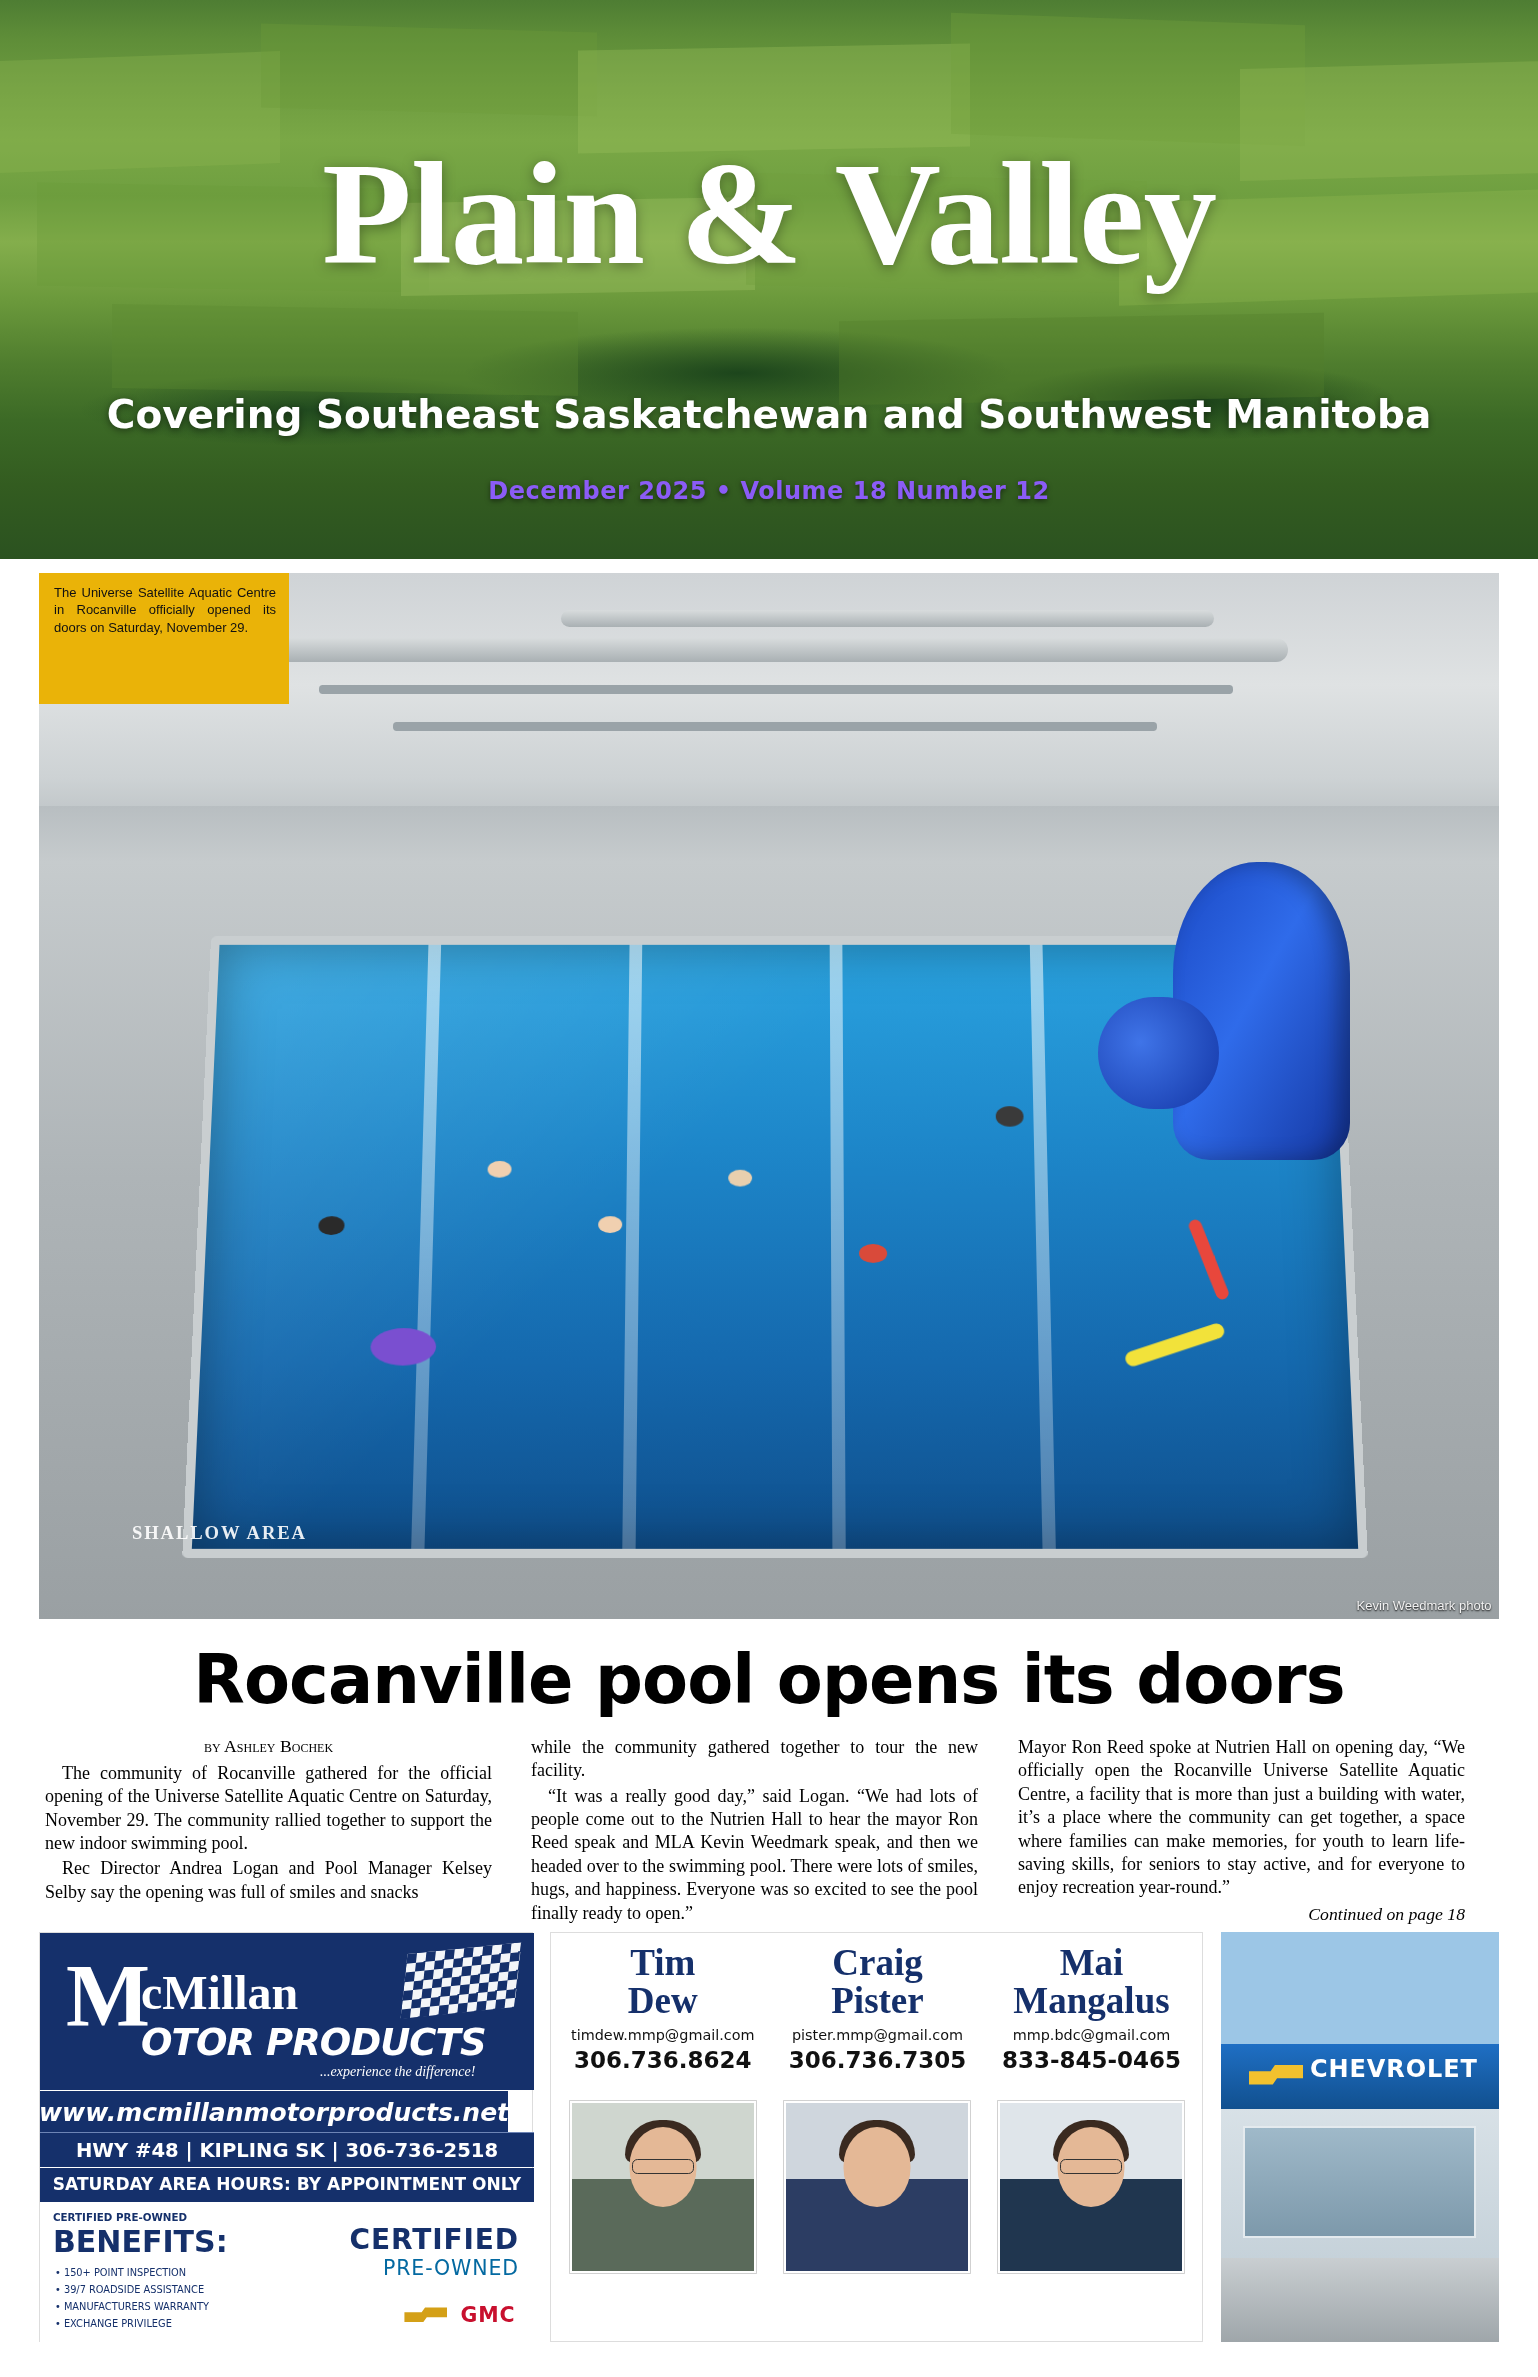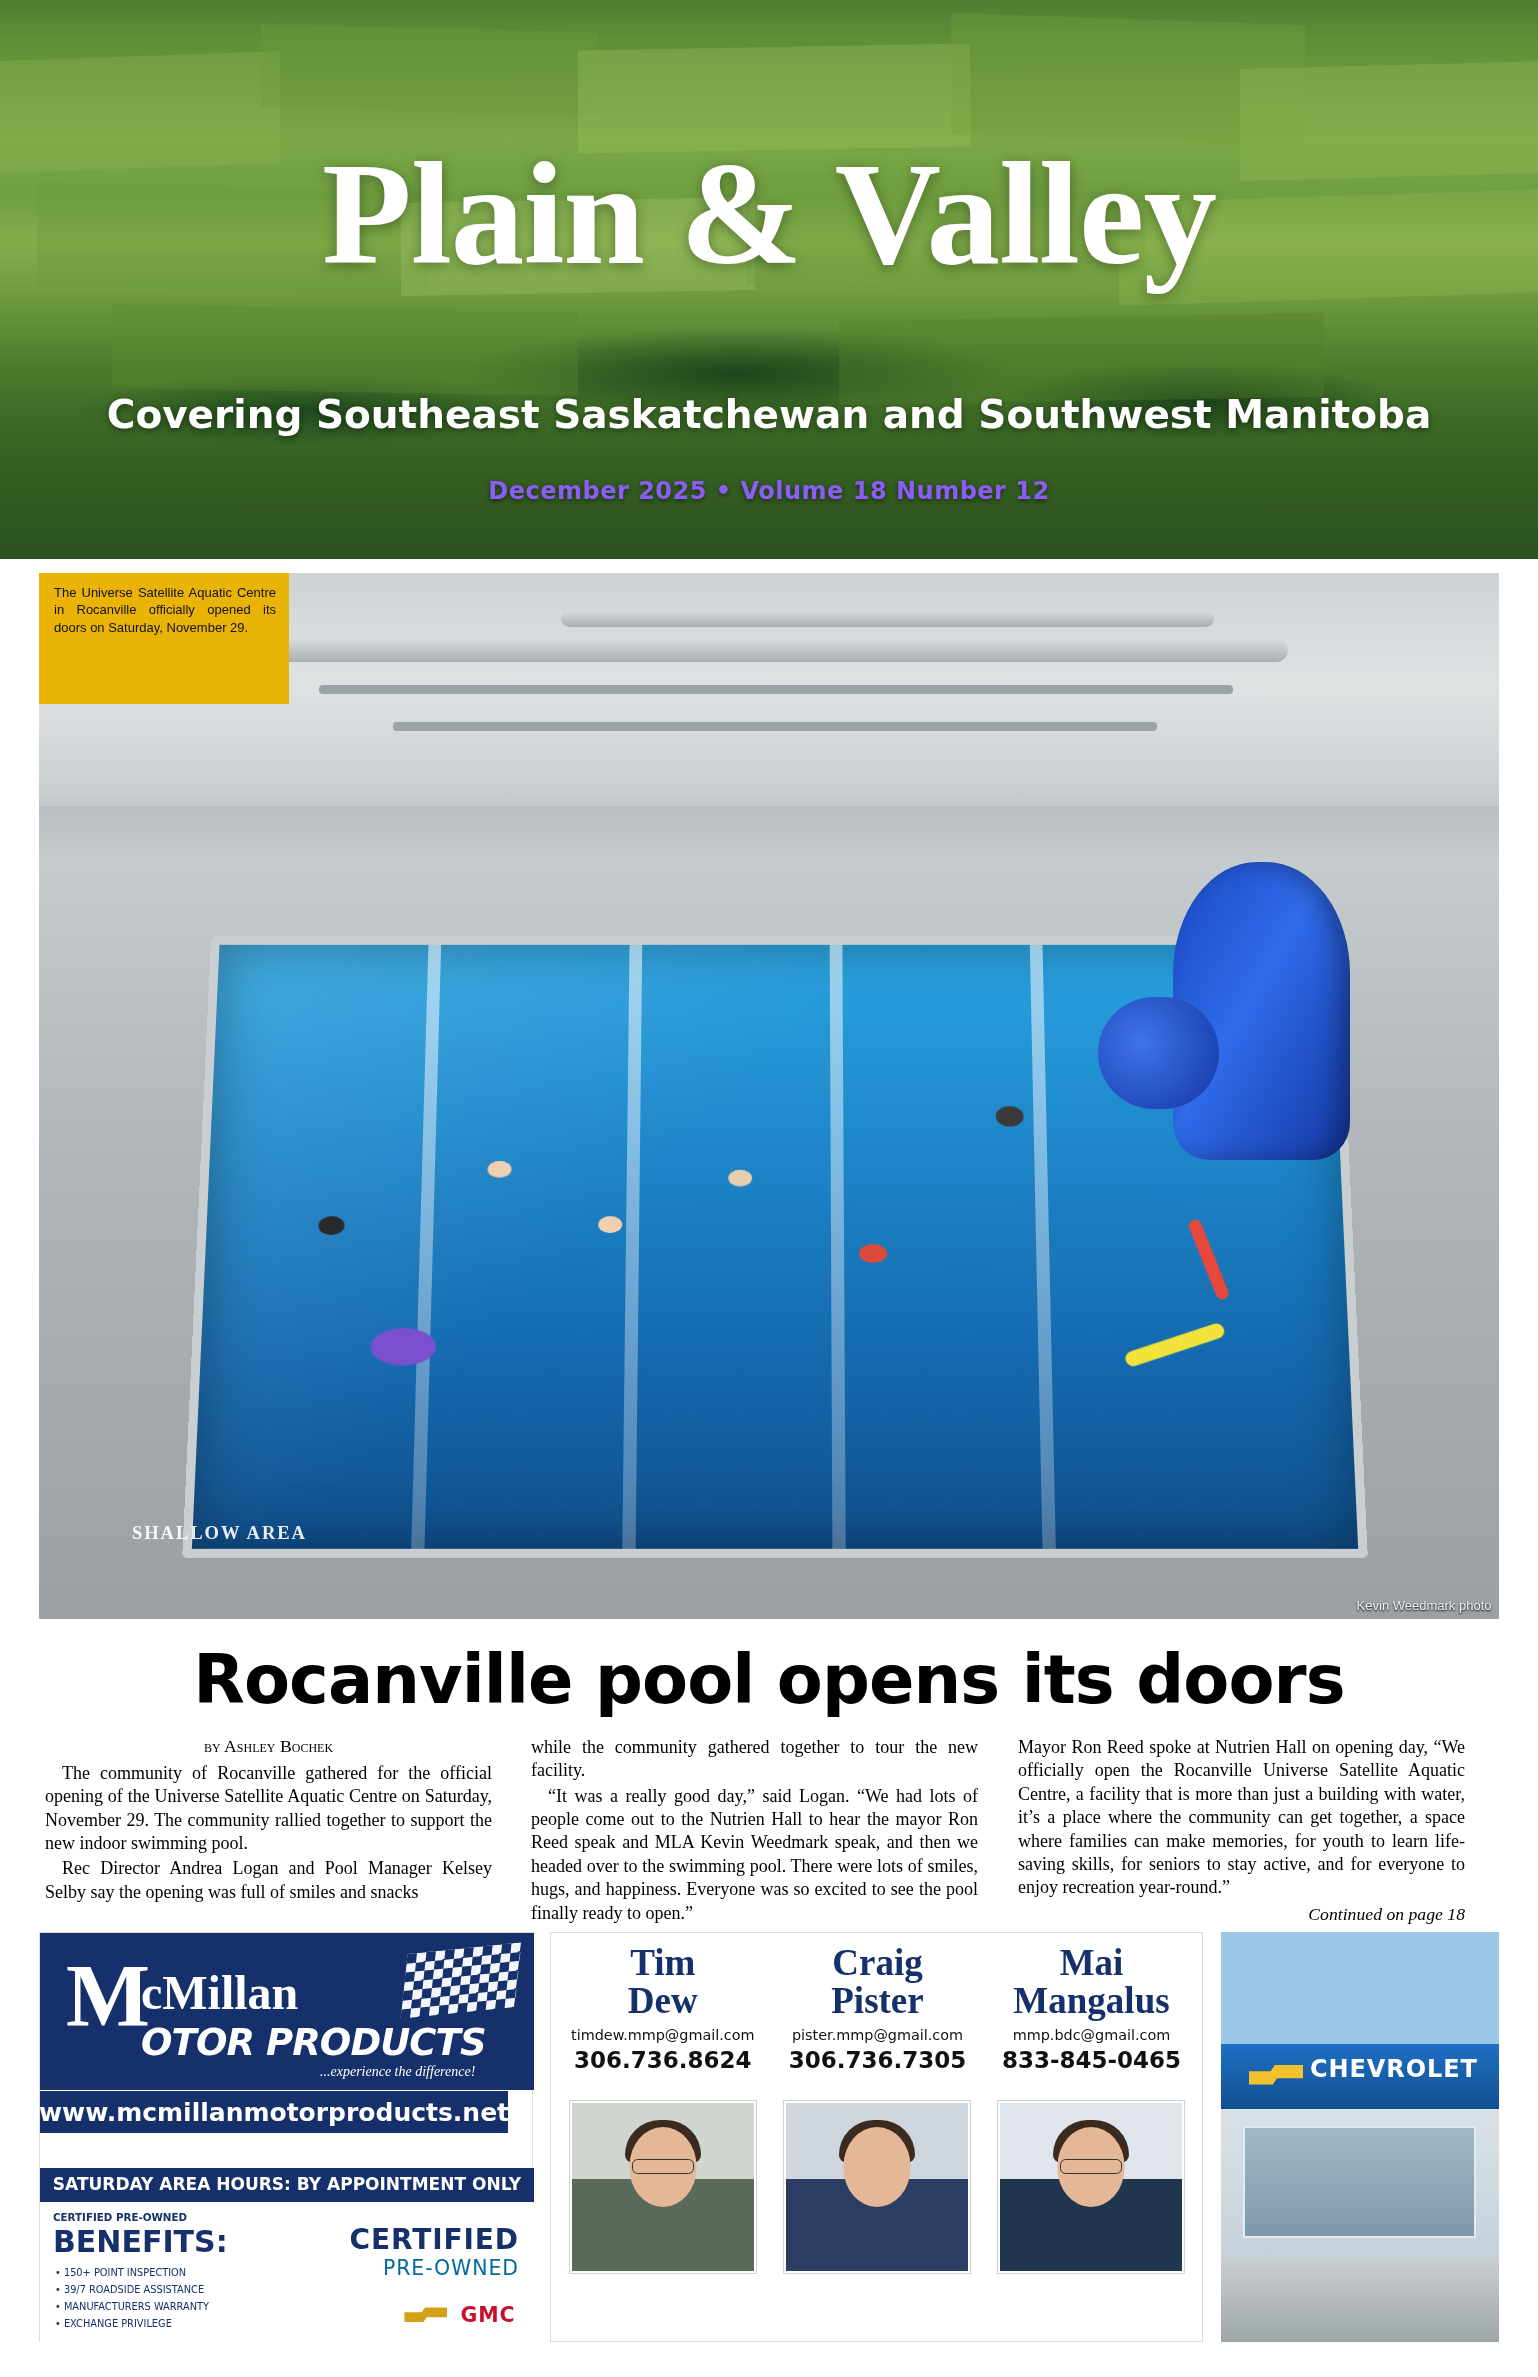--- a/index.html
+++ b/index.html
@@ -206,20 +206,21 @@
       repeating-conic-gradient(#fff 0% 25%, #15306b 0% 50%) 0 0/18.6px 18.6px;
     transform: skewX(-12deg) rotate(-6deg);
     opacity: .95;
   }
   .mc-url {
     position: absolute; left: 0; top: 157px; width: 468px; height: 43px;
     background: #15306b; color: #fff;
     font-family: "DejaVu Sans", sans-serif; font-size: 25px; font-weight: 700;
     display: flex; align-items: center; justify-content: center;
     border-top: 1.9px solid #fff;
+    font-style: italic;
   }
   .mc-hwy {
     position: absolute; left: 0; top: 199px; width: 494px; height: 35px;
     background: #15306b; color: #fff;
     font-family: "DejaVu Sans", sans-serif; font-size: 19.6px; font-weight: 700;
     display: flex; align-items: center; justify-content: center;
     border-top: 0.9px solid #6d84b5;
   }
   .mc-sat {
     position: absolute; left: 0; top: 235px; width: 494px; height: 32px;
@@ -409,20 +410,21 @@
 
     <div class="ad-mcmillan">
       <div class="mc-top">
         <div class="checker"></div>
         <div class="mc-logo-m">M</div>
         <div class="mc-logo-cmillan">cMillan</div>
         <div class="mc-logo-otor">OTOR PRODUCTS</div>
         <div class="mc-tag">...experience the difference!</div>
       </div>
       <div class="mc-url">www.mcmillanmotorproducts.net</div>
+      <div class="mc-hwy">HWY #48   |   KIPLING SK   |   306-736-2518</div>
       <div class="mc-sat">SATURDAY AREA HOURS: BY APPOINTMENT ONLY</div>
       <div class="mc-bottom">
 
         <div class="mc-cpo-label">CERTIFIED PRE-OWNED</div>
         <div class="mc-benefits">BENEFITS:</div>
         <div class="mc-benefit-list">
           <div>• 150+ POINT INSPECTION</div>
           <div>• 39/7 ROADSIDE ASSISTANCE</div>
           <div>• MANUFACTURERS WARRANTY</div>
           <div>• EXCHANGE PRIVILEGE</div>

